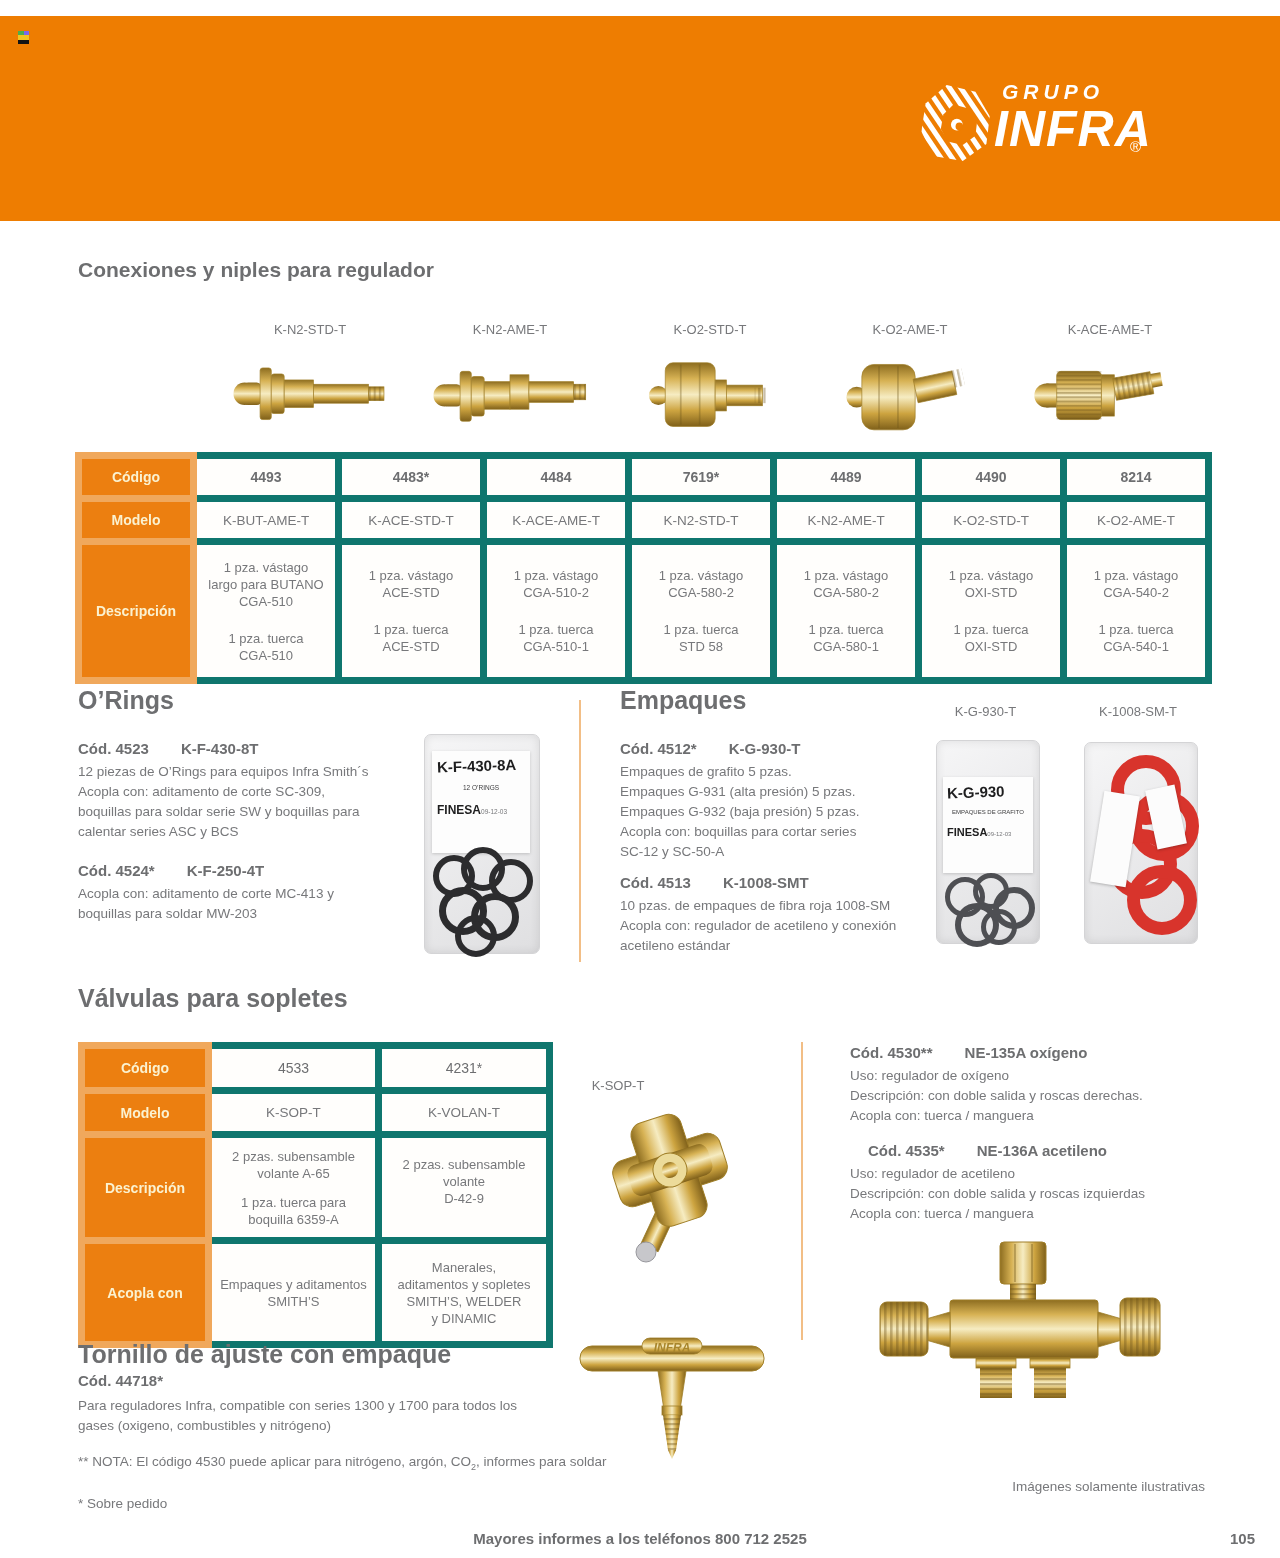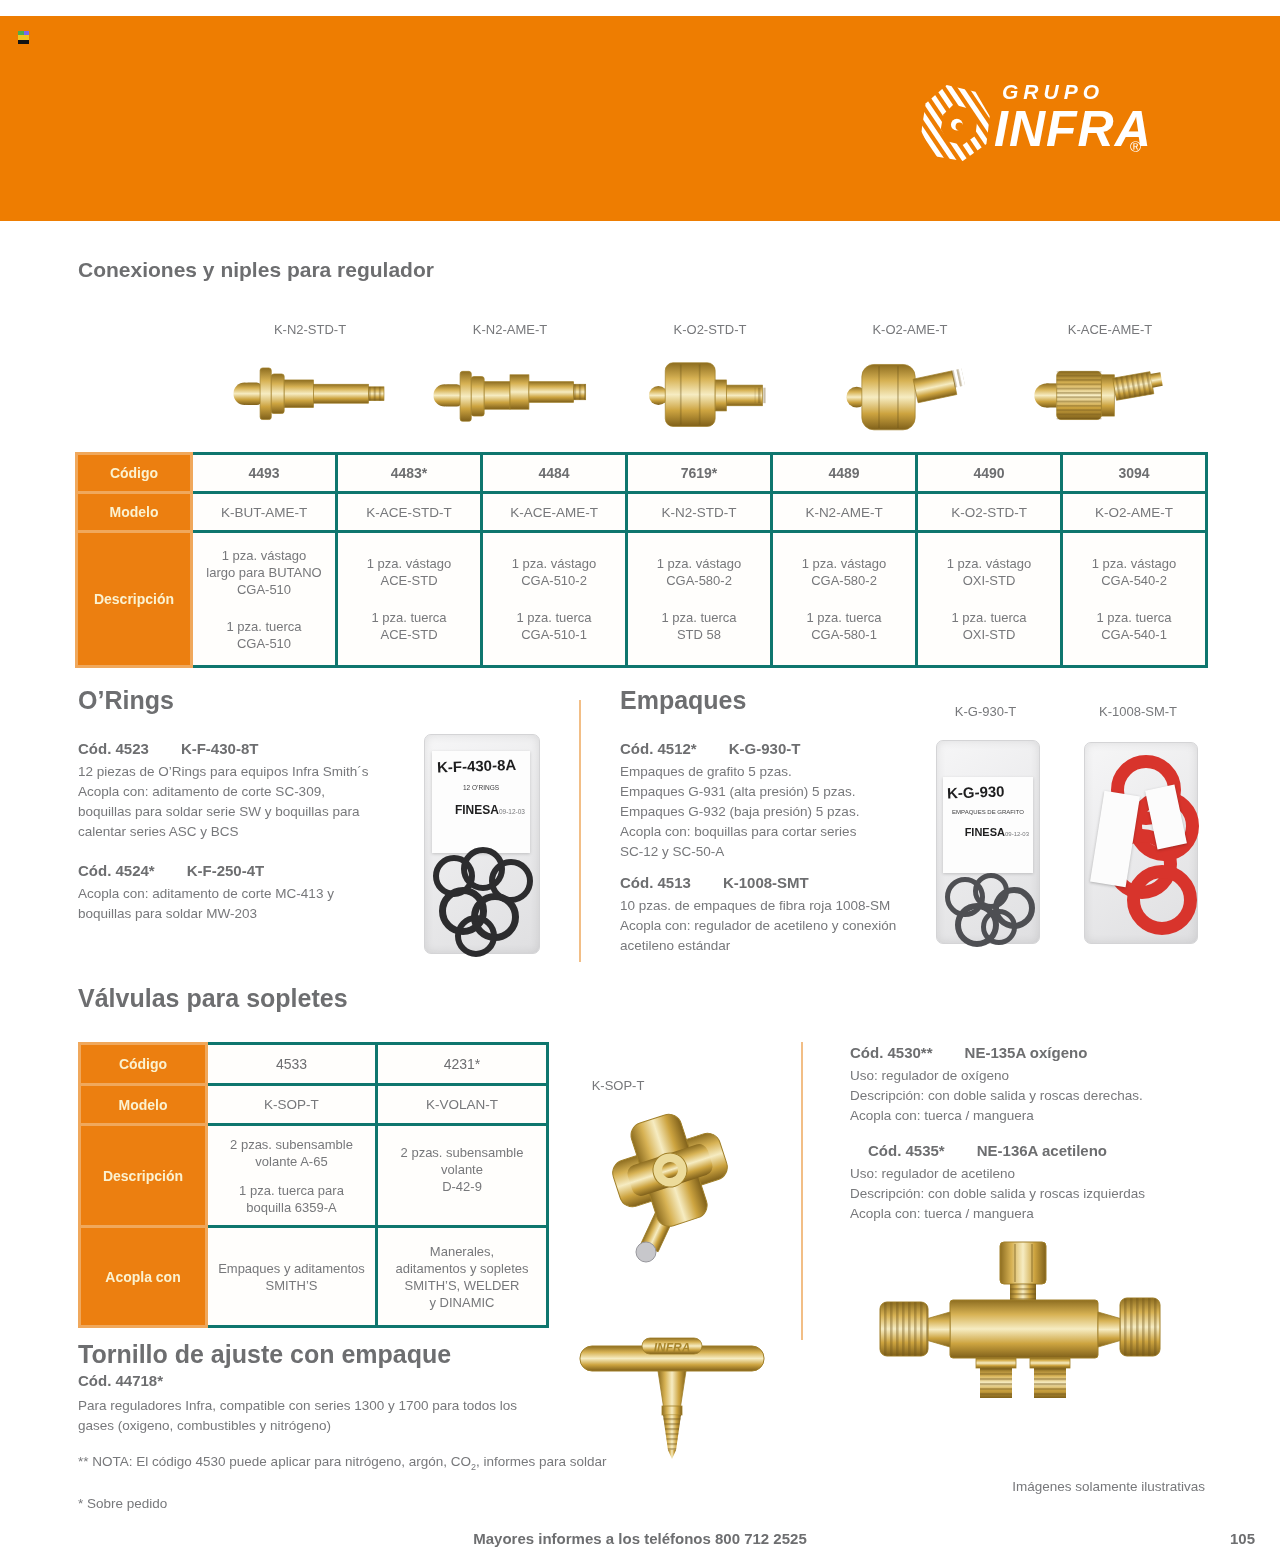--- a/index.html
+++ b/index.html
@@ -26,21 +26,21 @@
   .pre{white-space:pre-line;}
   .plabel{font-size:13px;color:#77787b;text-align:center;}
 
   
   .products-row{position:absolute;left:210px;top:322px;width:1000px;display:flex;}
   .product-cell{flex:1;display:flex;flex-direction:column;align-items:center;}
   .product-cell svg{width:172px;height:96px;margin-top:7px;}
 
   
   table.cat{border-collapse:collapse;table-layout:fixed;background:#fffefc;}
-  table.cat td{border:3px solid #0f766e;text-align:center;vertical-align:middle;padding:2px 4px;}
+  table.cat td{border:7px solid #0f766e;text-align:center;vertical-align:middle;padding:2px 4px;}
   table.cat{border:2px solid #e8922b;}
   td.lbl{background:#ec7f10;color:#fbf2d0;font-weight:bold;font-size:14px;border-color:#f0a85c !important;}
   td.codecell{font-weight:bold;color:#6d6e70;font-size:14px;}
   td.modelcell{font-size:13.5px;color:#77787b;}
   td.desccell{font-size:13px;color:#77787b;line-height:17px;}
   .desc-stack{display:flex;flex-direction:column;justify-content:center;gap:20px;}
   .desc-stack2{display:flex;flex-direction:column;justify-content:center;gap:12px;min-height:90px;}
 
   #table1{position:absolute;left:75px;top:452px;width:1130px;}
   #table1 td{height:32px;}
@@ -52,21 +52,21 @@
   #table2 tr.r4 td{height:93px;}
 
   .divider{position:absolute;width:2px;background:#f2be86;}
 
   
   .pack{position:absolute;border-radius:7px;background:linear-gradient(145deg,#f6f6f7,#dfdfe1);
         border:1px solid #d4d4d6;box-shadow:inset 0 0 10px rgba(0,0,0,0.10);}
   .pack-card{position:absolute;background:#fdfdfd;box-shadow:0 1px 3px rgba(0,0,0,0.18);}
   .pack-title{font-weight:bold;color:#1e1e1f;transform:rotate(-2deg);}
   .pack-sub{color:#3c3c3e;text-align:center;}
-  .pack-brandrow{display:flex;align-items:baseline;justify-content:flex-end;}
+  .pack-brandrow{display:flex;align-items:baseline;justify-content:flex-start;}
   .ring{position:absolute;border-radius:50%;}
   .red-strip{position:absolute;background:#fcfcfc;box-shadow:0 1px 3px rgba(0,0,0,0.25);}
 
   .footer-info{position:absolute;left:0;top:1530px;width:1280px;text-align:center;
                font-size:15px;font-weight:bold;color:#6d6e70;}
   .page-num{position:absolute;left:1195px;top:1530px;width:60px;text-align:right;
             font-size:15px;font-weight:bold;color:#6d6e70;}
   sub{font-size:9px;}
 </style>
 </head>
@@ -211,21 +211,21 @@
       </colgroup>
     <tbody>
         <tr class="r1">
       <td class="lbl">Código</td>
       <td class="codecell">4493</td>
       <td class="codecell">4483*</td>
       <td class="codecell">4484</td>
       <td class="codecell">7619*</td>
       <td class="codecell">4489</td>
       <td class="codecell">4490</td>
-      <td class="codecell">3094</td>
+      <td class="codecell">8214</td>
     </tr>
     <tr class="r2">
       <td class="lbl">Modelo</td>
       <td class="modelcell">K-BUT-AME-T</td>
       <td class="modelcell">K-ACE-STD-T</td>
       <td class="modelcell">K-ACE-AME-T</td>
       <td class="modelcell">K-N2-STD-T</td>
       <td class="modelcell">K-N2-AME-T</td>
       <td class="modelcell">K-O2-STD-T</td>
       <td class="modelcell">K-O2-AME-T</td>

